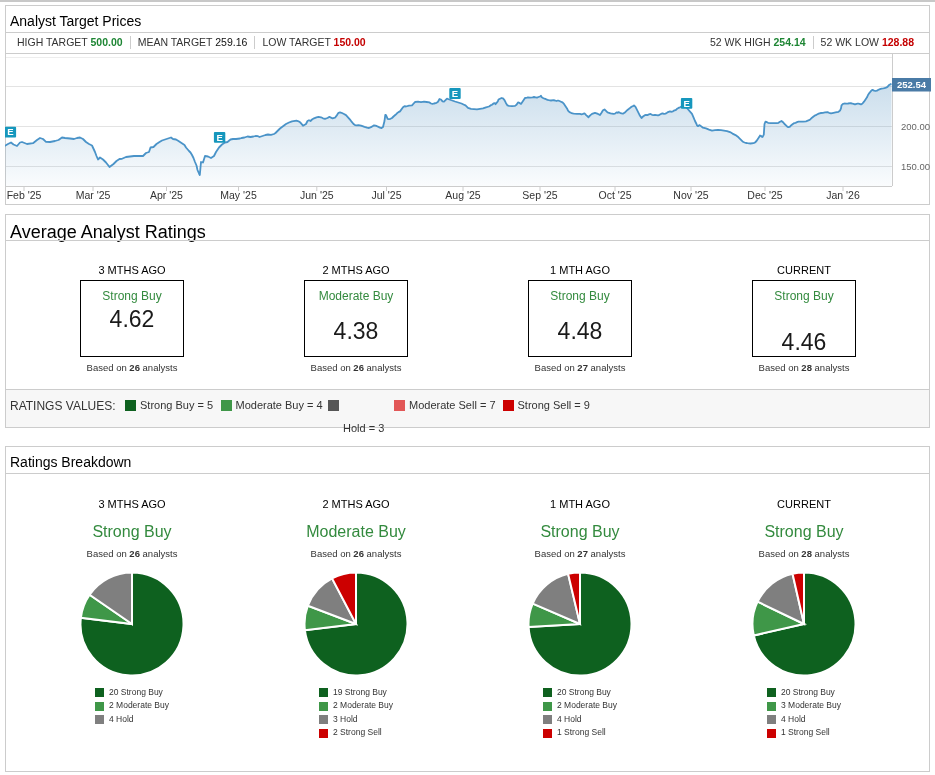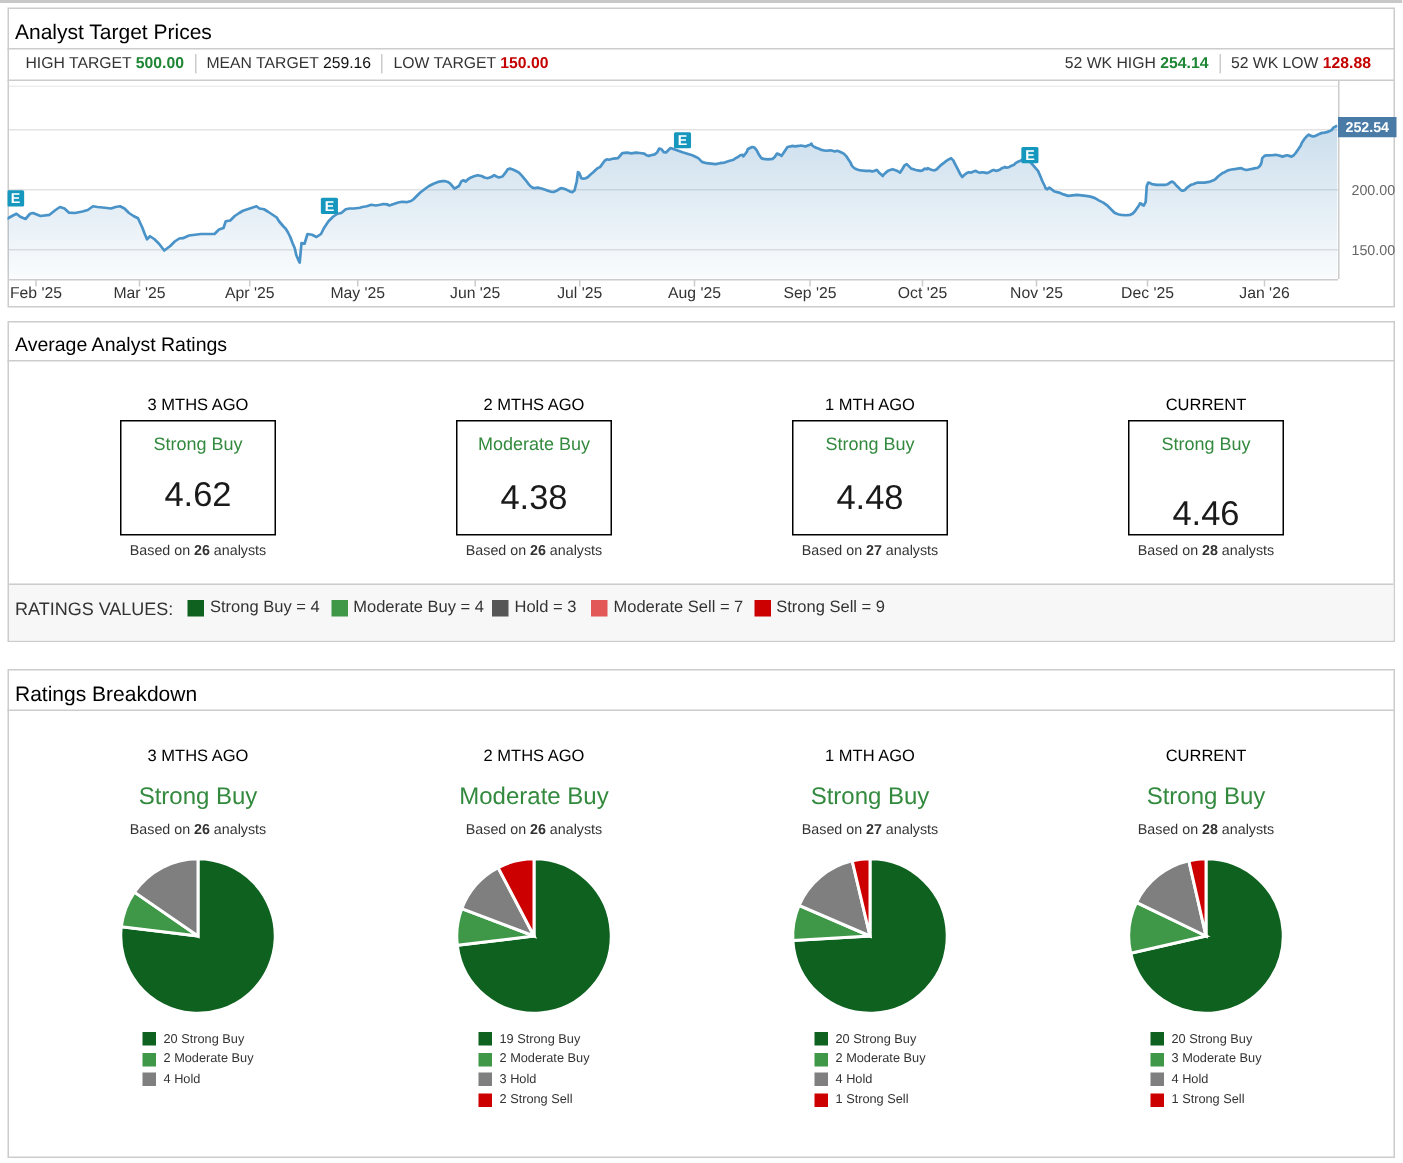--- a/index.html
+++ b/index.html
@@ -67,26 +67,26 @@
     <text x="5.4" y="82.4" text-anchor="middle" font-size="9.5" font-weight="bold" fill="#fff">E</text>
     <rect x="208.9" y="78.9" width="11.4" height="10.8" rx="1" fill="#1697bd"></rect>
     <text x="214.6" y="87.5" text-anchor="middle" font-size="9.5" font-weight="bold" fill="#fff">E</text>
     <rect x="444.3" y="35.1" width="11.4" height="10.8" rx="1" fill="#1697bd"></rect>
     <text x="450.0" y="43.7" text-anchor="middle" font-size="9.5" font-weight="bold" fill="#fff">E</text>
     <rect x="675.9" y="45.0" width="11.4" height="10.8" rx="1" fill="#1697bd"></rect>
     <text x="681.6" y="53.6" text-anchor="middle" font-size="9.5" font-weight="bold" fill="#fff">E</text>
 </svg>
 
 <div class="panel" style="top:214px;height:212px"></div>
-<div class="abs b" style="left:10px;top:222px;font-size:13px">Average Analyst Ratings</div>
+<div class="abs b" style="left:10px;top:222px;font-size:18px">Average Analyst Ratings</div>
 <div class="abs" style="left:5px;top:240px;width:925px;height:0;border-top:1px solid #ccc"></div>
 <div class="abs b" style="left:20px;top:264px;width:224px;text-align:center;font-size:11px">3 MTHS AGO</div>
 <div class="abs" style="left:80px;top:280px;width:104px;height:77px;border:1.5px solid #000;box-sizing:border-box;text-align:center">
     <div style="margin-top:7.5px;font-size:12px;color:#338a3e">Strong Buy</div>
-    <div style="margin-top:13px;font-size:23px;color:#1a1a1a">4.62</div>
+    <div style="margin-top:3px;font-size:23px;color:#1a1a1a">4.62</div>
   </div>
 <div class="abs" style="left:20px;top:361.5px;width:224px;text-align:center;font-size:9.5px;color:#333">Based on <b>26</b> analysts</div>
 <div class="abs b" style="left:244px;top:264px;width:224px;text-align:center;font-size:11px">2 MTHS AGO</div>
 <div class="abs" style="left:304px;top:280px;width:104px;height:77px;border:1.5px solid #000;box-sizing:border-box;text-align:center">
     <div style="margin-top:7.5px;font-size:12px;color:#338a3e">Moderate Buy</div>
     <div style="margin-top:15px;font-size:23px;color:#1a1a1a">4.38</div>
   </div>
 <div class="abs" style="left:244px;top:361.5px;width:224px;text-align:center;font-size:9.5px;color:#333">Based on <b>26</b> analysts</div>
 <div class="abs b" style="left:468px;top:264px;width:224px;text-align:center;font-size:11px">1 MTH AGO</div>
 <div class="abs" style="left:528px;top:280px;width:104px;height:77px;border:1.5px solid #000;box-sizing:border-box;text-align:center">
@@ -96,25 +96,25 @@
 <div class="abs" style="left:468px;top:361.5px;width:224px;text-align:center;font-size:9.5px;color:#333">Based on <b>27</b> analysts</div>
 <div class="abs b" style="left:692px;top:264px;width:224px;text-align:center;font-size:11px">CURRENT</div>
 <div class="abs" style="left:752px;top:280px;width:104px;height:77px;border:1.5px solid #000;box-sizing:border-box;text-align:center">
     <div style="margin-top:7.5px;font-size:12px;color:#338a3e">Strong Buy</div>
     <div style="margin-top:26px;font-size:23px;color:#1a1a1a">4.46</div>
   </div>
 <div class="abs" style="left:692px;top:361.5px;width:224px;text-align:center;font-size:9.5px;color:#333">Based on <b>28</b> analysts</div>
 <div class="abs" style="left:6px;top:389px;width:923px;height:37px;background:#f7f7f7;border-top:1px solid #ccc"></div>
 <div class="abs" style="left:10px;top:399px;font-size:12px;color:#333">RATINGS VALUES:</div>
 <div class="abs" style="left:125px;top:400px;width:11px;height:11px;background:#0e611f"></div>
-<div class="abs" style="left:140px;top:399px;font-size:11px;color:#333;white-space:nowrap">Strong Buy = 4</div>
+<div class="abs" style="left:140px;top:399px;font-size:11px;color:#333;white-space:nowrap">Strong Buy = 5</div>
 <div class="abs" style="left:220.5px;top:400px;width:11px;height:11px;background:#3f9748"></div>
 <div class="abs" style="left:235.5px;top:399px;font-size:11px;color:#333;white-space:nowrap">Moderate Buy = 4</div>
 <div class="abs" style="left:328px;top:400px;width:11px;height:11px;background:#565656"></div>
-<div class="abs" style="left:343px;top:399px;font-size:11px;color:#333;white-space:nowrap">Hold = 3</div>
+<div class="abs" style="left:343px;top:422px;font-size:11px;color:#333;white-space:nowrap">Hold = 3</div>
 <div class="abs" style="left:394px;top:400px;width:11px;height:11px;background:#e25757"></div>
 <div class="abs" style="left:409px;top:399px;font-size:11px;color:#333;white-space:nowrap">Moderate Sell = 7</div>
 <div class="abs" style="left:502.5px;top:400px;width:11px;height:11px;background:#cc0000"></div>
 <div class="abs" style="left:517.5px;top:399px;font-size:11px;color:#333;white-space:nowrap">Strong Sell = 9</div>
 
 <div class="panel" style="top:446px;height:324px"></div>
 <div class="abs b" style="left:10px;top:454px;font-size:14px">Ratings Breakdown</div>
 <div class="abs" style="left:5px;top:473px;width:925px;height:0;border-top:1px solid #ccc"></div>
 <div class="abs b" style="left:20px;top:498px;width:224px;text-align:center;font-size:11px">3 MTHS AGO</div>
 <div class="abs" style="left:20px;top:523px;width:224px;text-align:center;font-size:16px;color:#338a3e">Strong Buy</div>

